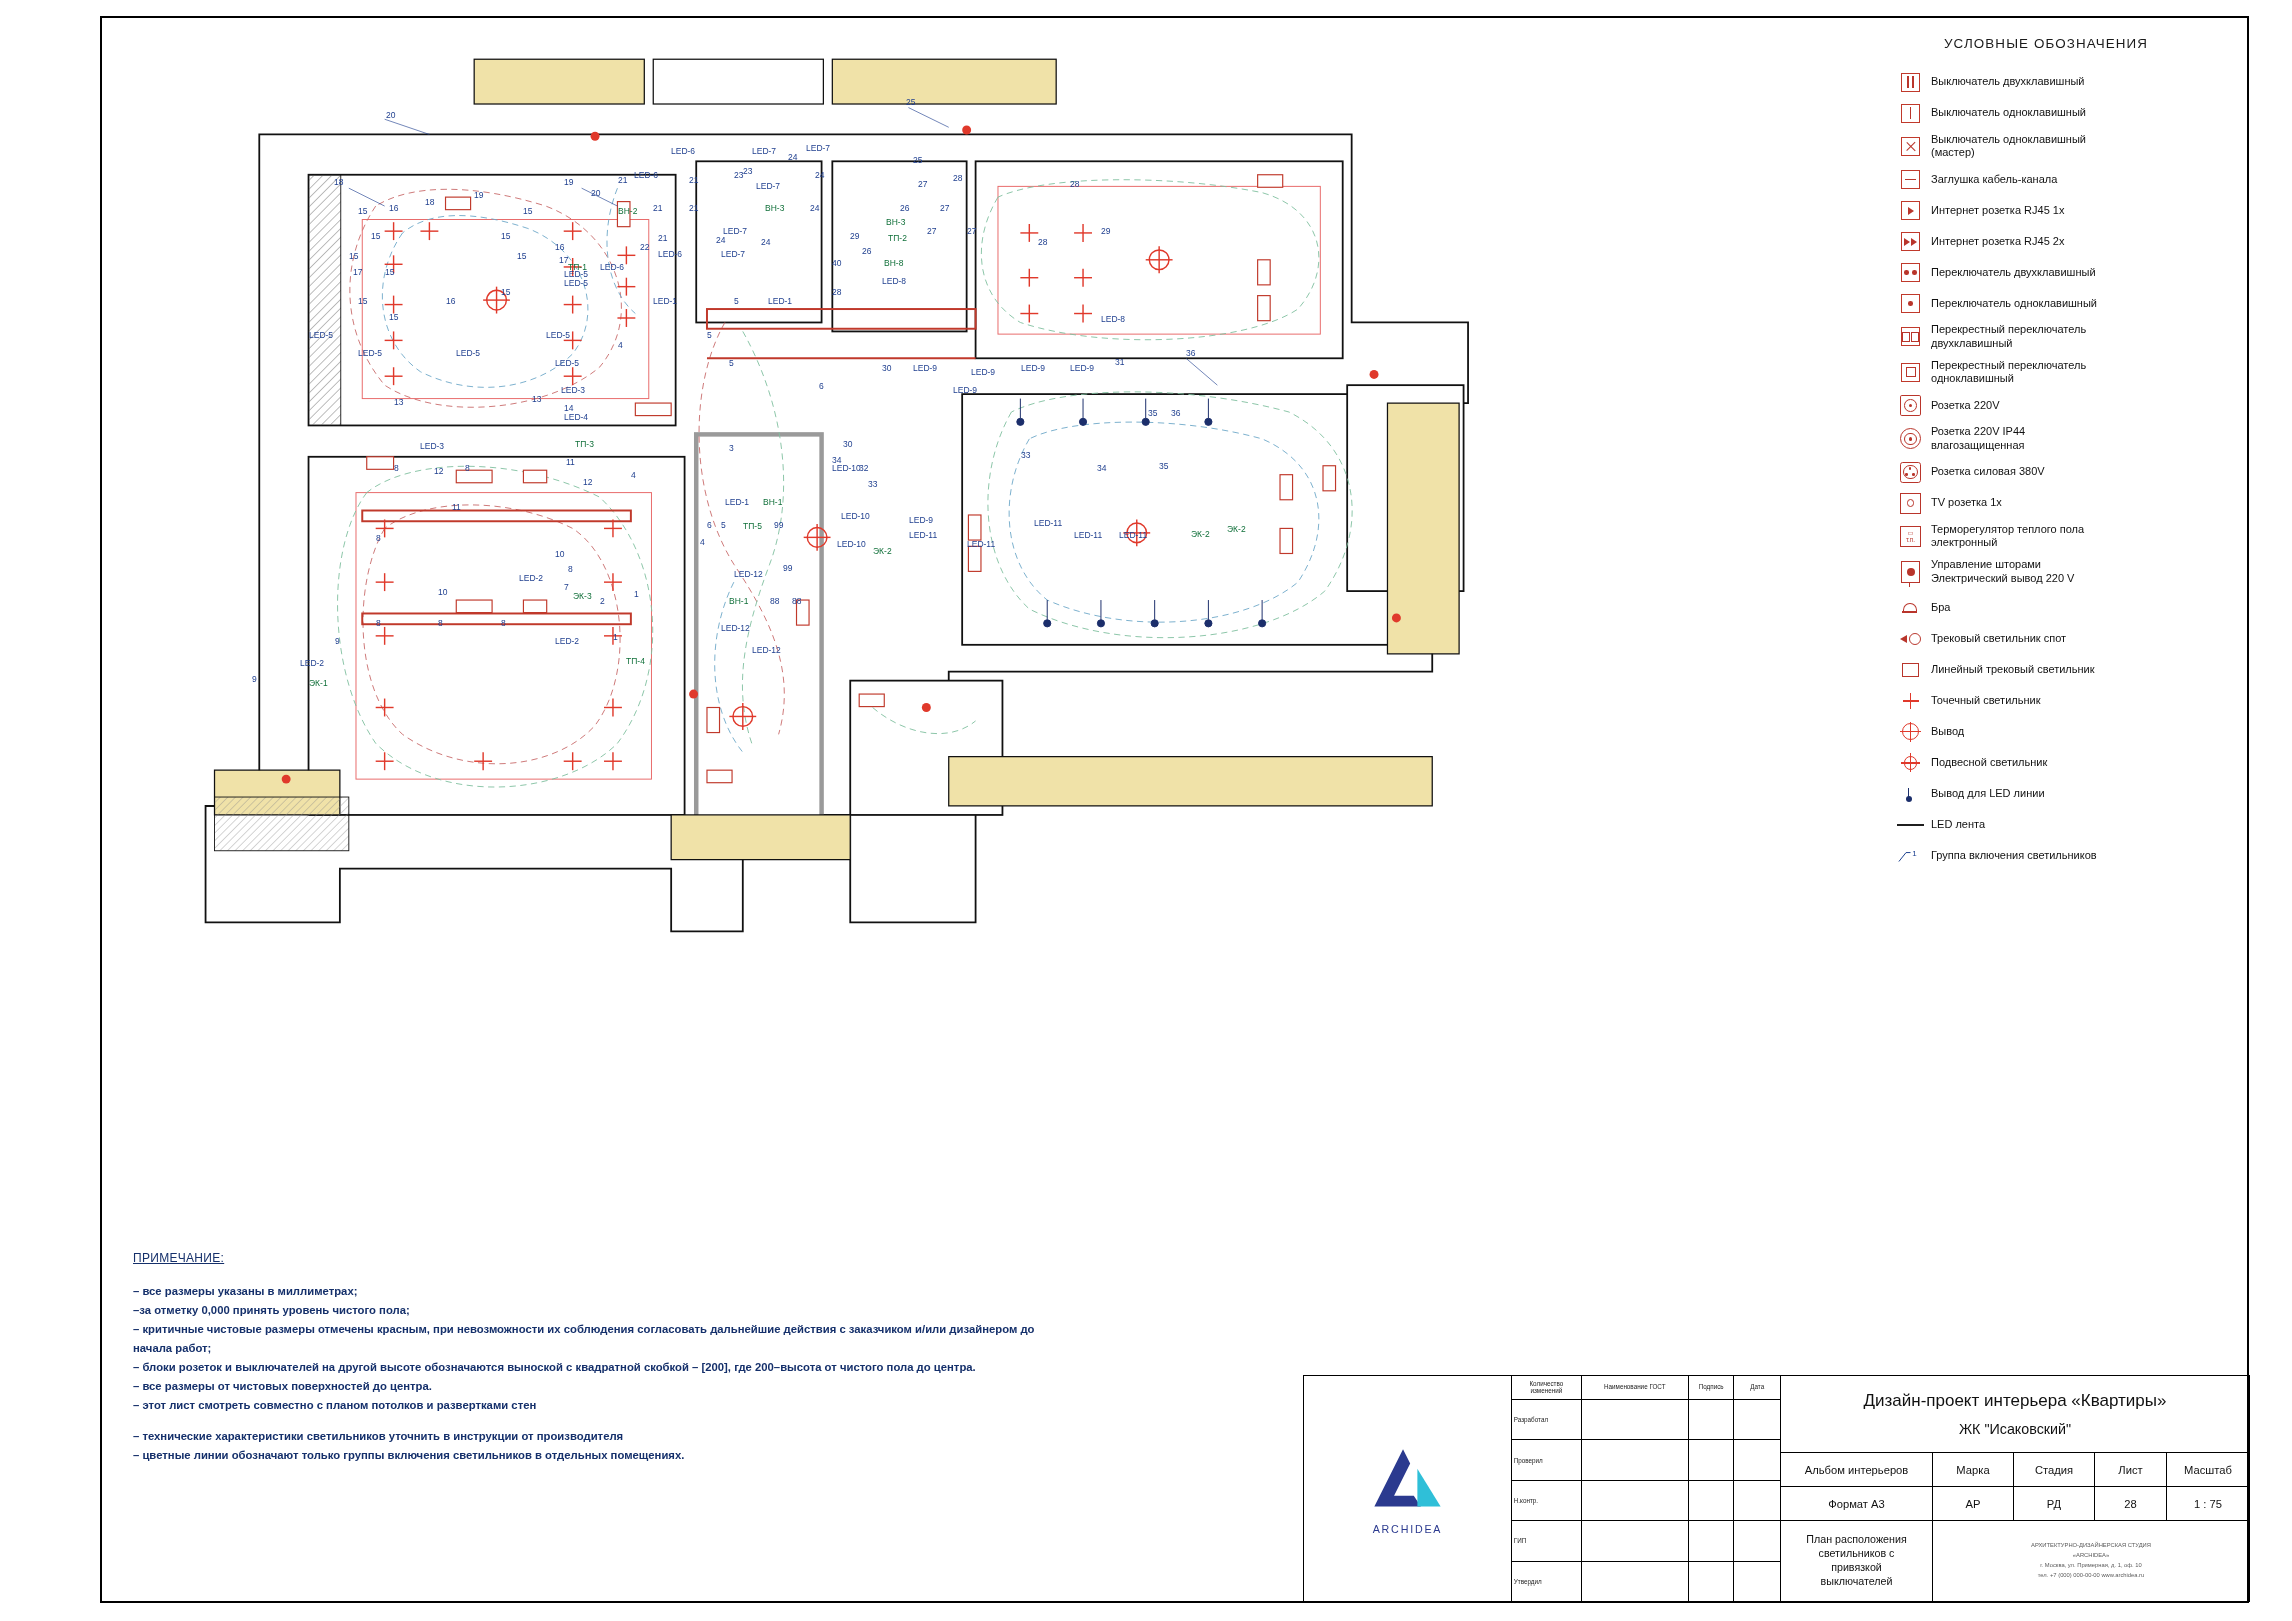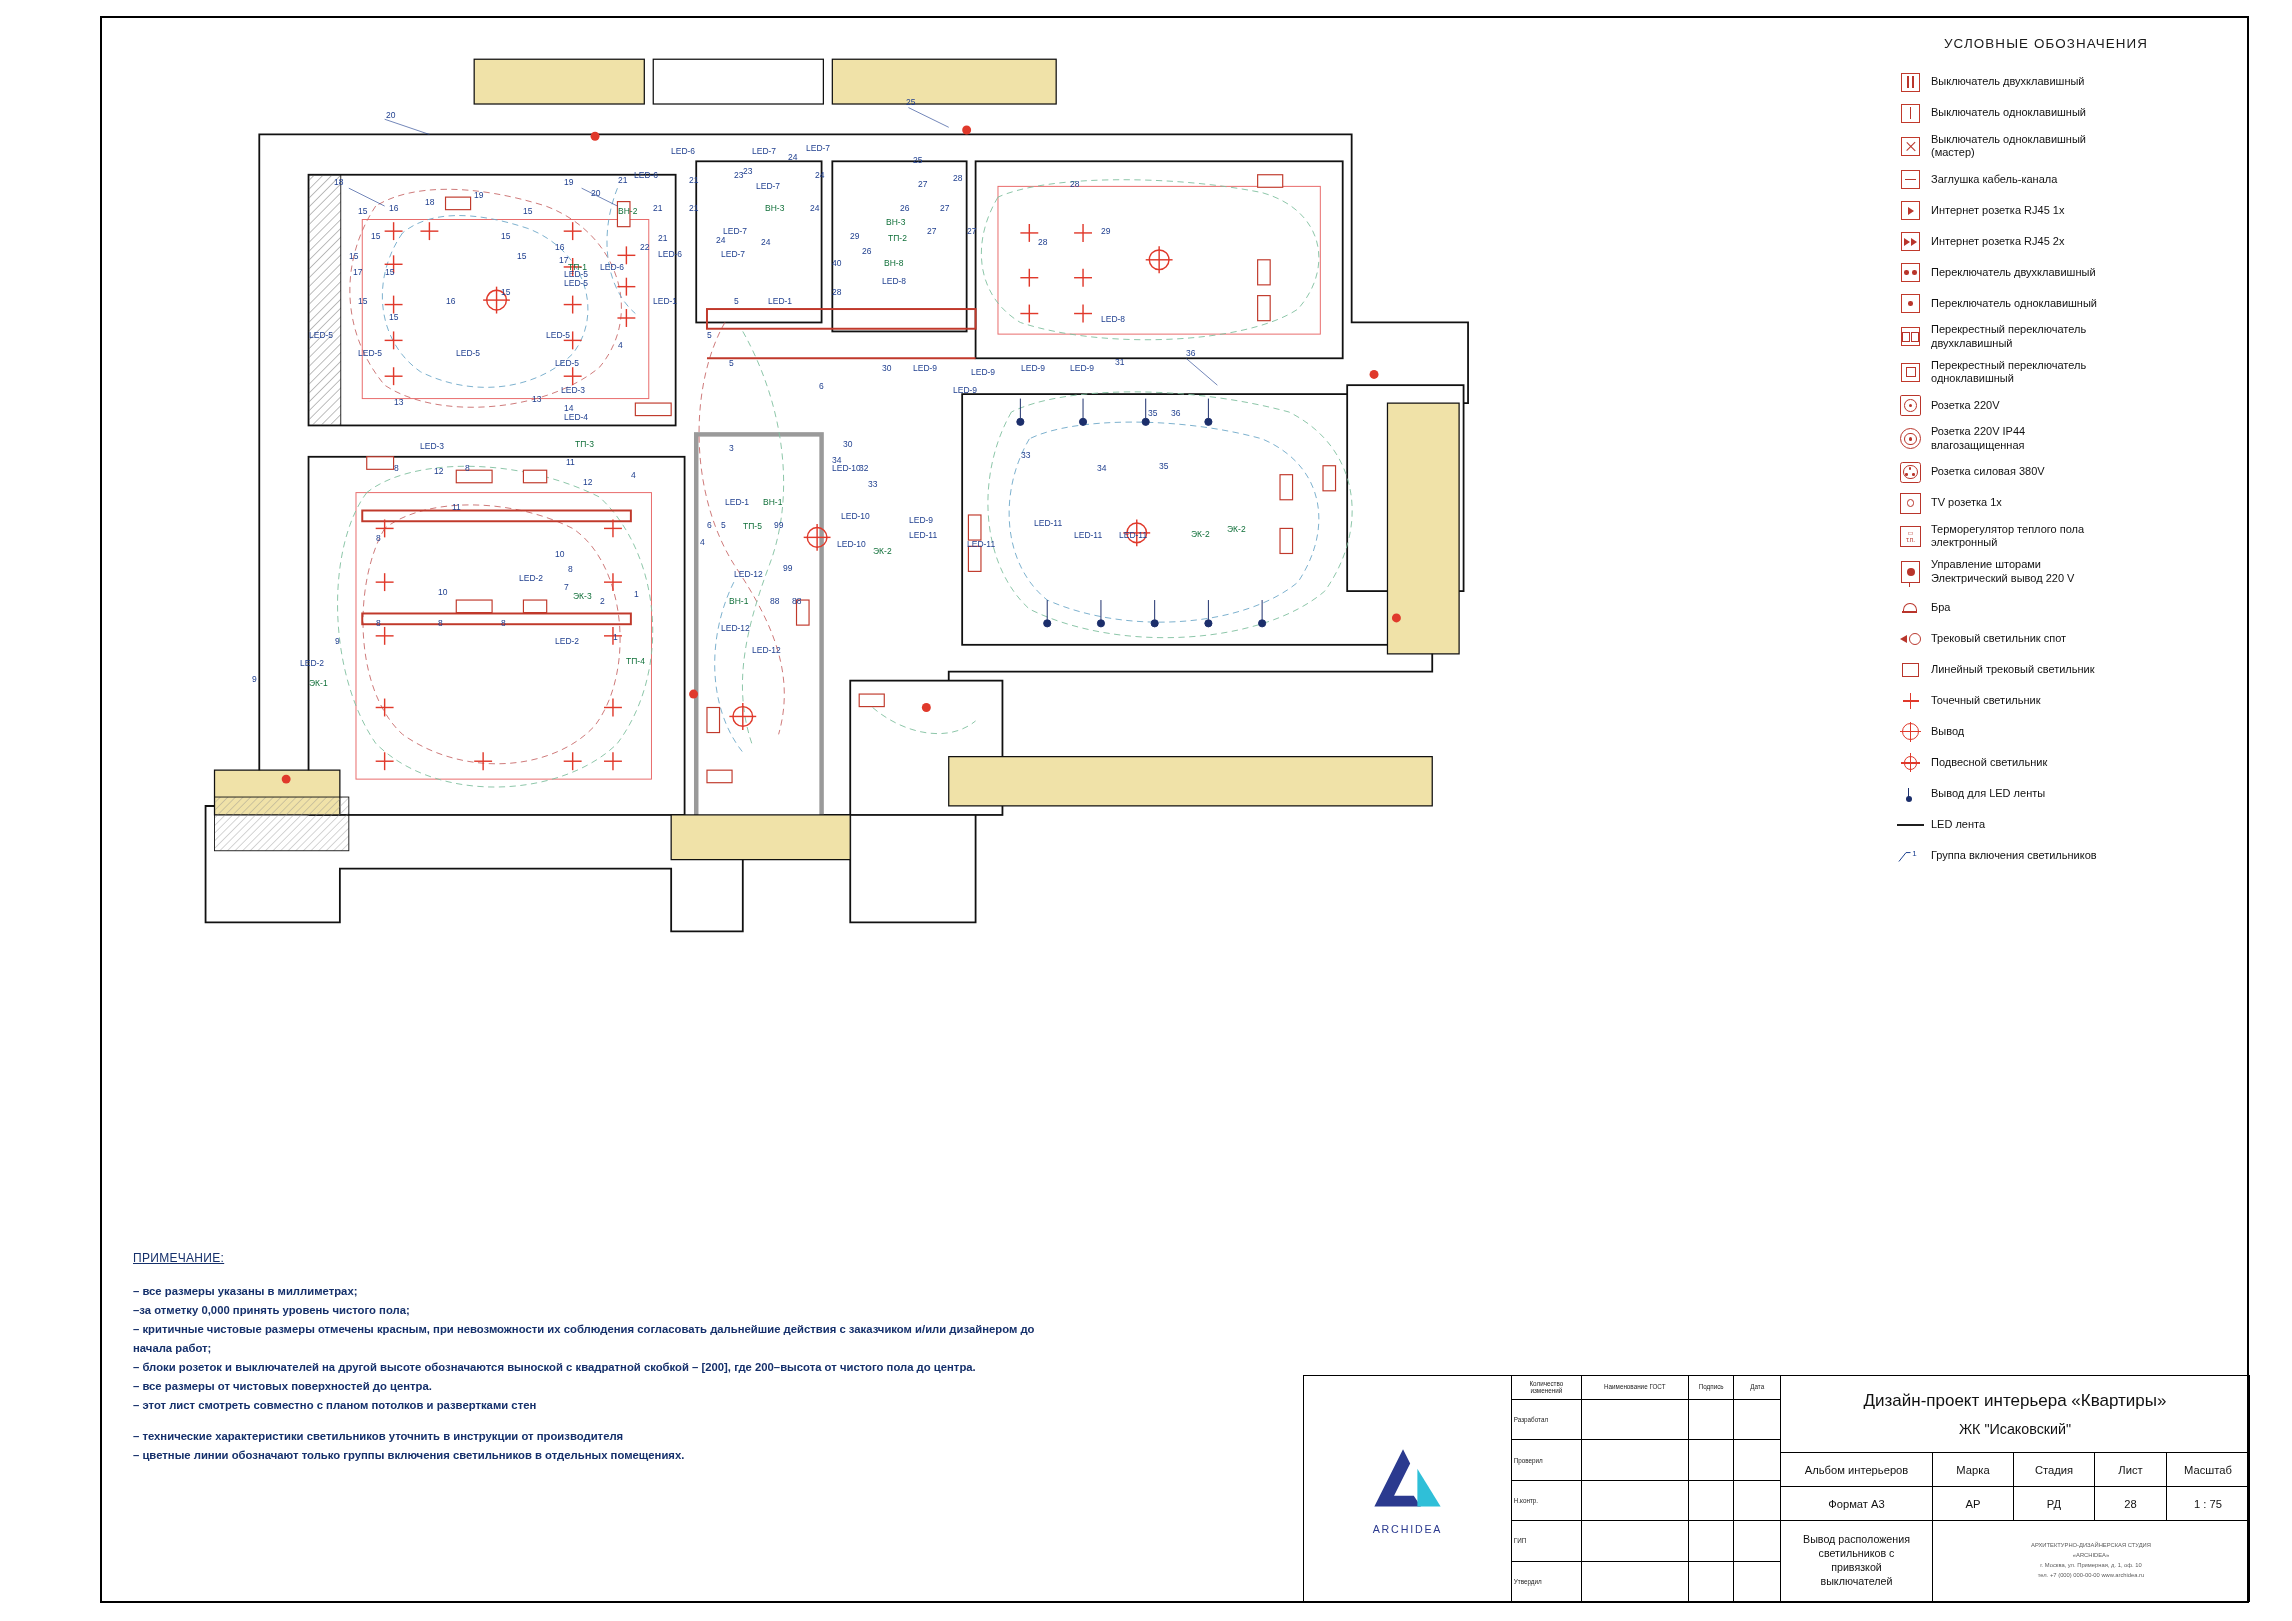--- a/index.html
+++ b/index.html
@@ -924,21 +924,21 @@
             <span class="c"></span>
           </div>
       </div>
       <div class="legend-label">Подвесной светильник</div>
     </div>
 
     <div class="legend-row">
       <div class="legend-sym">
         <div class="sym-ledout"></div>
       </div>
-      <div class="legend-label">Вывод для LED ленты</div>
+      <div class="legend-label">Вывод для LED линии</div>
     </div>
 
     <div class="legend-row">
       <div class="legend-sym">
         <div class="sym-ledtape"></div>
       </div>
       <div class="legend-label">LED лента</div>
     </div>
 
     <div class="legend-row">
@@ -1033,21 +1033,21 @@
         <div class="c-mash">Масштаб</div>
       </div>
       <div class="tb-row2">
         <div class="c-alb">Формат А3</div>
         <div class="c-mark">АР</div>
         <div class="c-stad">РД</div>
         <div class="c-list">28</div>
         <div class="c-mash">1 : 75</div>
       </div>
       <div class="tb-bot">
-        <div class="left" style="white-space:pre-line">Вывод расположения
+        <div class="left" style="white-space:pre-line">План расположения
 светильников с
 привязкой
 выключателей</div>
         <div class="right">
           <div>АРХИТЕКТУРНО-ДИЗАЙНЕРСКАЯ СТУДИЯ</div>
           <div>«ARCHIDEA»</div>
           <div>г. Москва, ул. Примерная, д. 1, оф. 10</div>
           <div>тел. +7 (000) 000-00-00   www.archidea.ru</div>
         </div>
       </div>

